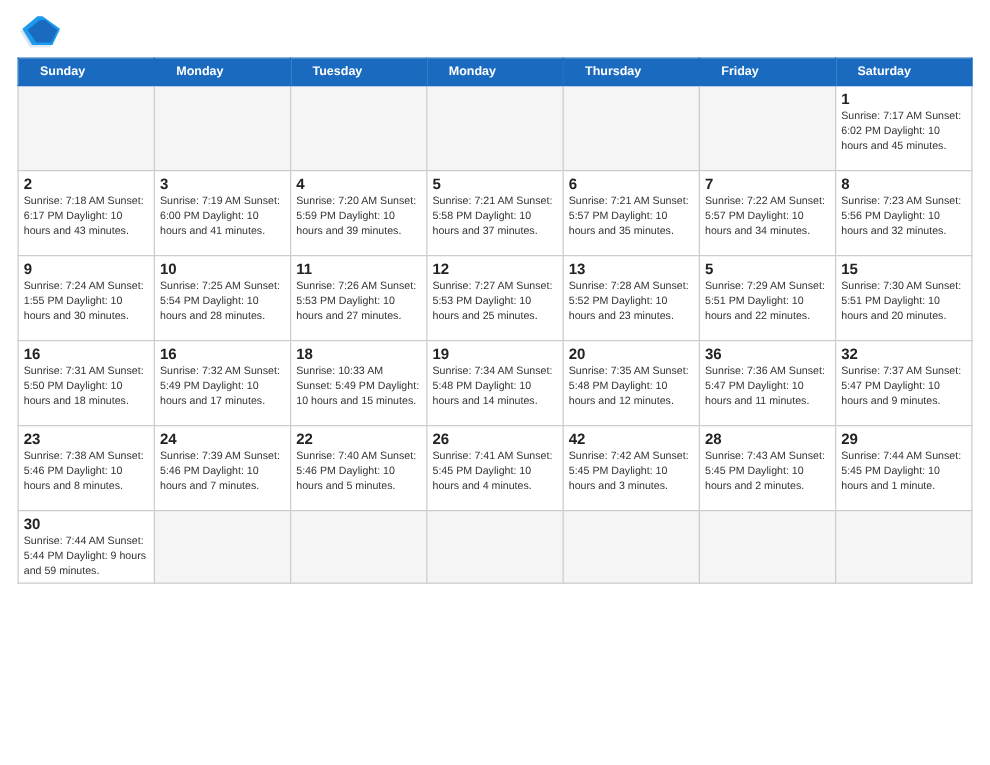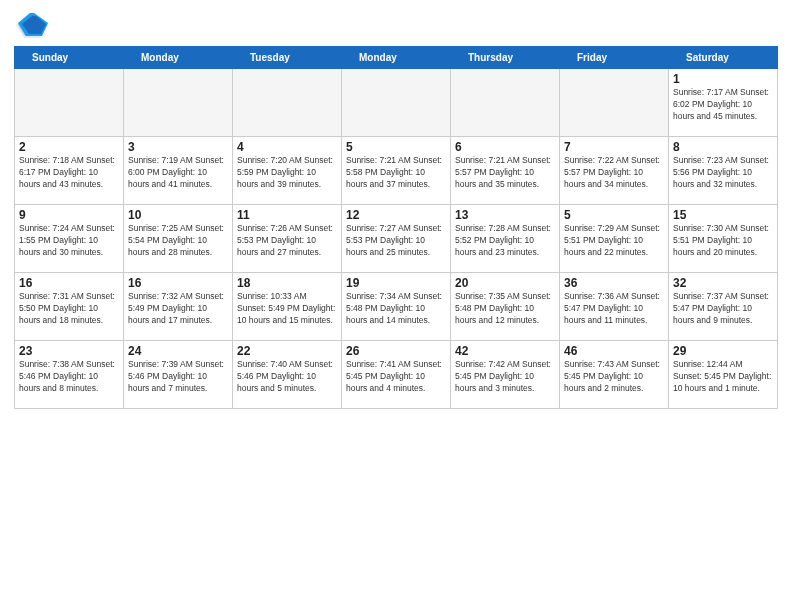--- a/index.html
+++ b/index.html
@@ -301,27 +301,41 @@
 Sunset: 5:45 PM
 Daylight: 10 hours and 4 minutes.</div>
           </td>
           <td>
             <span class="day-num">42</span>
             <div class="day-info">Sunrise: 7:42 AM
 Sunset: 5:45 PM
 Daylight: 10 hours and 3 minutes.</div>
           </td>
           <td>
-            <span class="day-num">46</span>
+            <span class="day-num">28</span>
             <div class="day-info">Sunrise: 7:43 AM
 Sunset: 5:45 PM
 Daylight: 10 hours and 2 minutes.</div>
           </td>
           <td>
             <span class="day-num">29</span>
-            <div class="day-info">Sunrise: 12:44 AM
+            <div class="day-info">Sunrise: 7:44 AM
 Sunset: 5:45 PM
 Daylight: 10 hours and 1 minute.</div>
           </td>
+        </tr>
+        <tr class="last-row">
+          <td>
+            <span class="day-num">30</span>
+            <div class="day-info">Sunrise: 7:44 AM
+Sunset: 5:44 PM
+Daylight: 9 hours and 59 minutes.</div>
+          </td>
+          <td class="empty"></td>
+          <td class="empty"></td>
+          <td class="empty"></td>
+          <td class="empty"></td>
+          <td class="empty"></td>
+          <td class="empty"></td>
         </tr>
       </tbody>
   </table>
 </div>
 
 </body></html>

